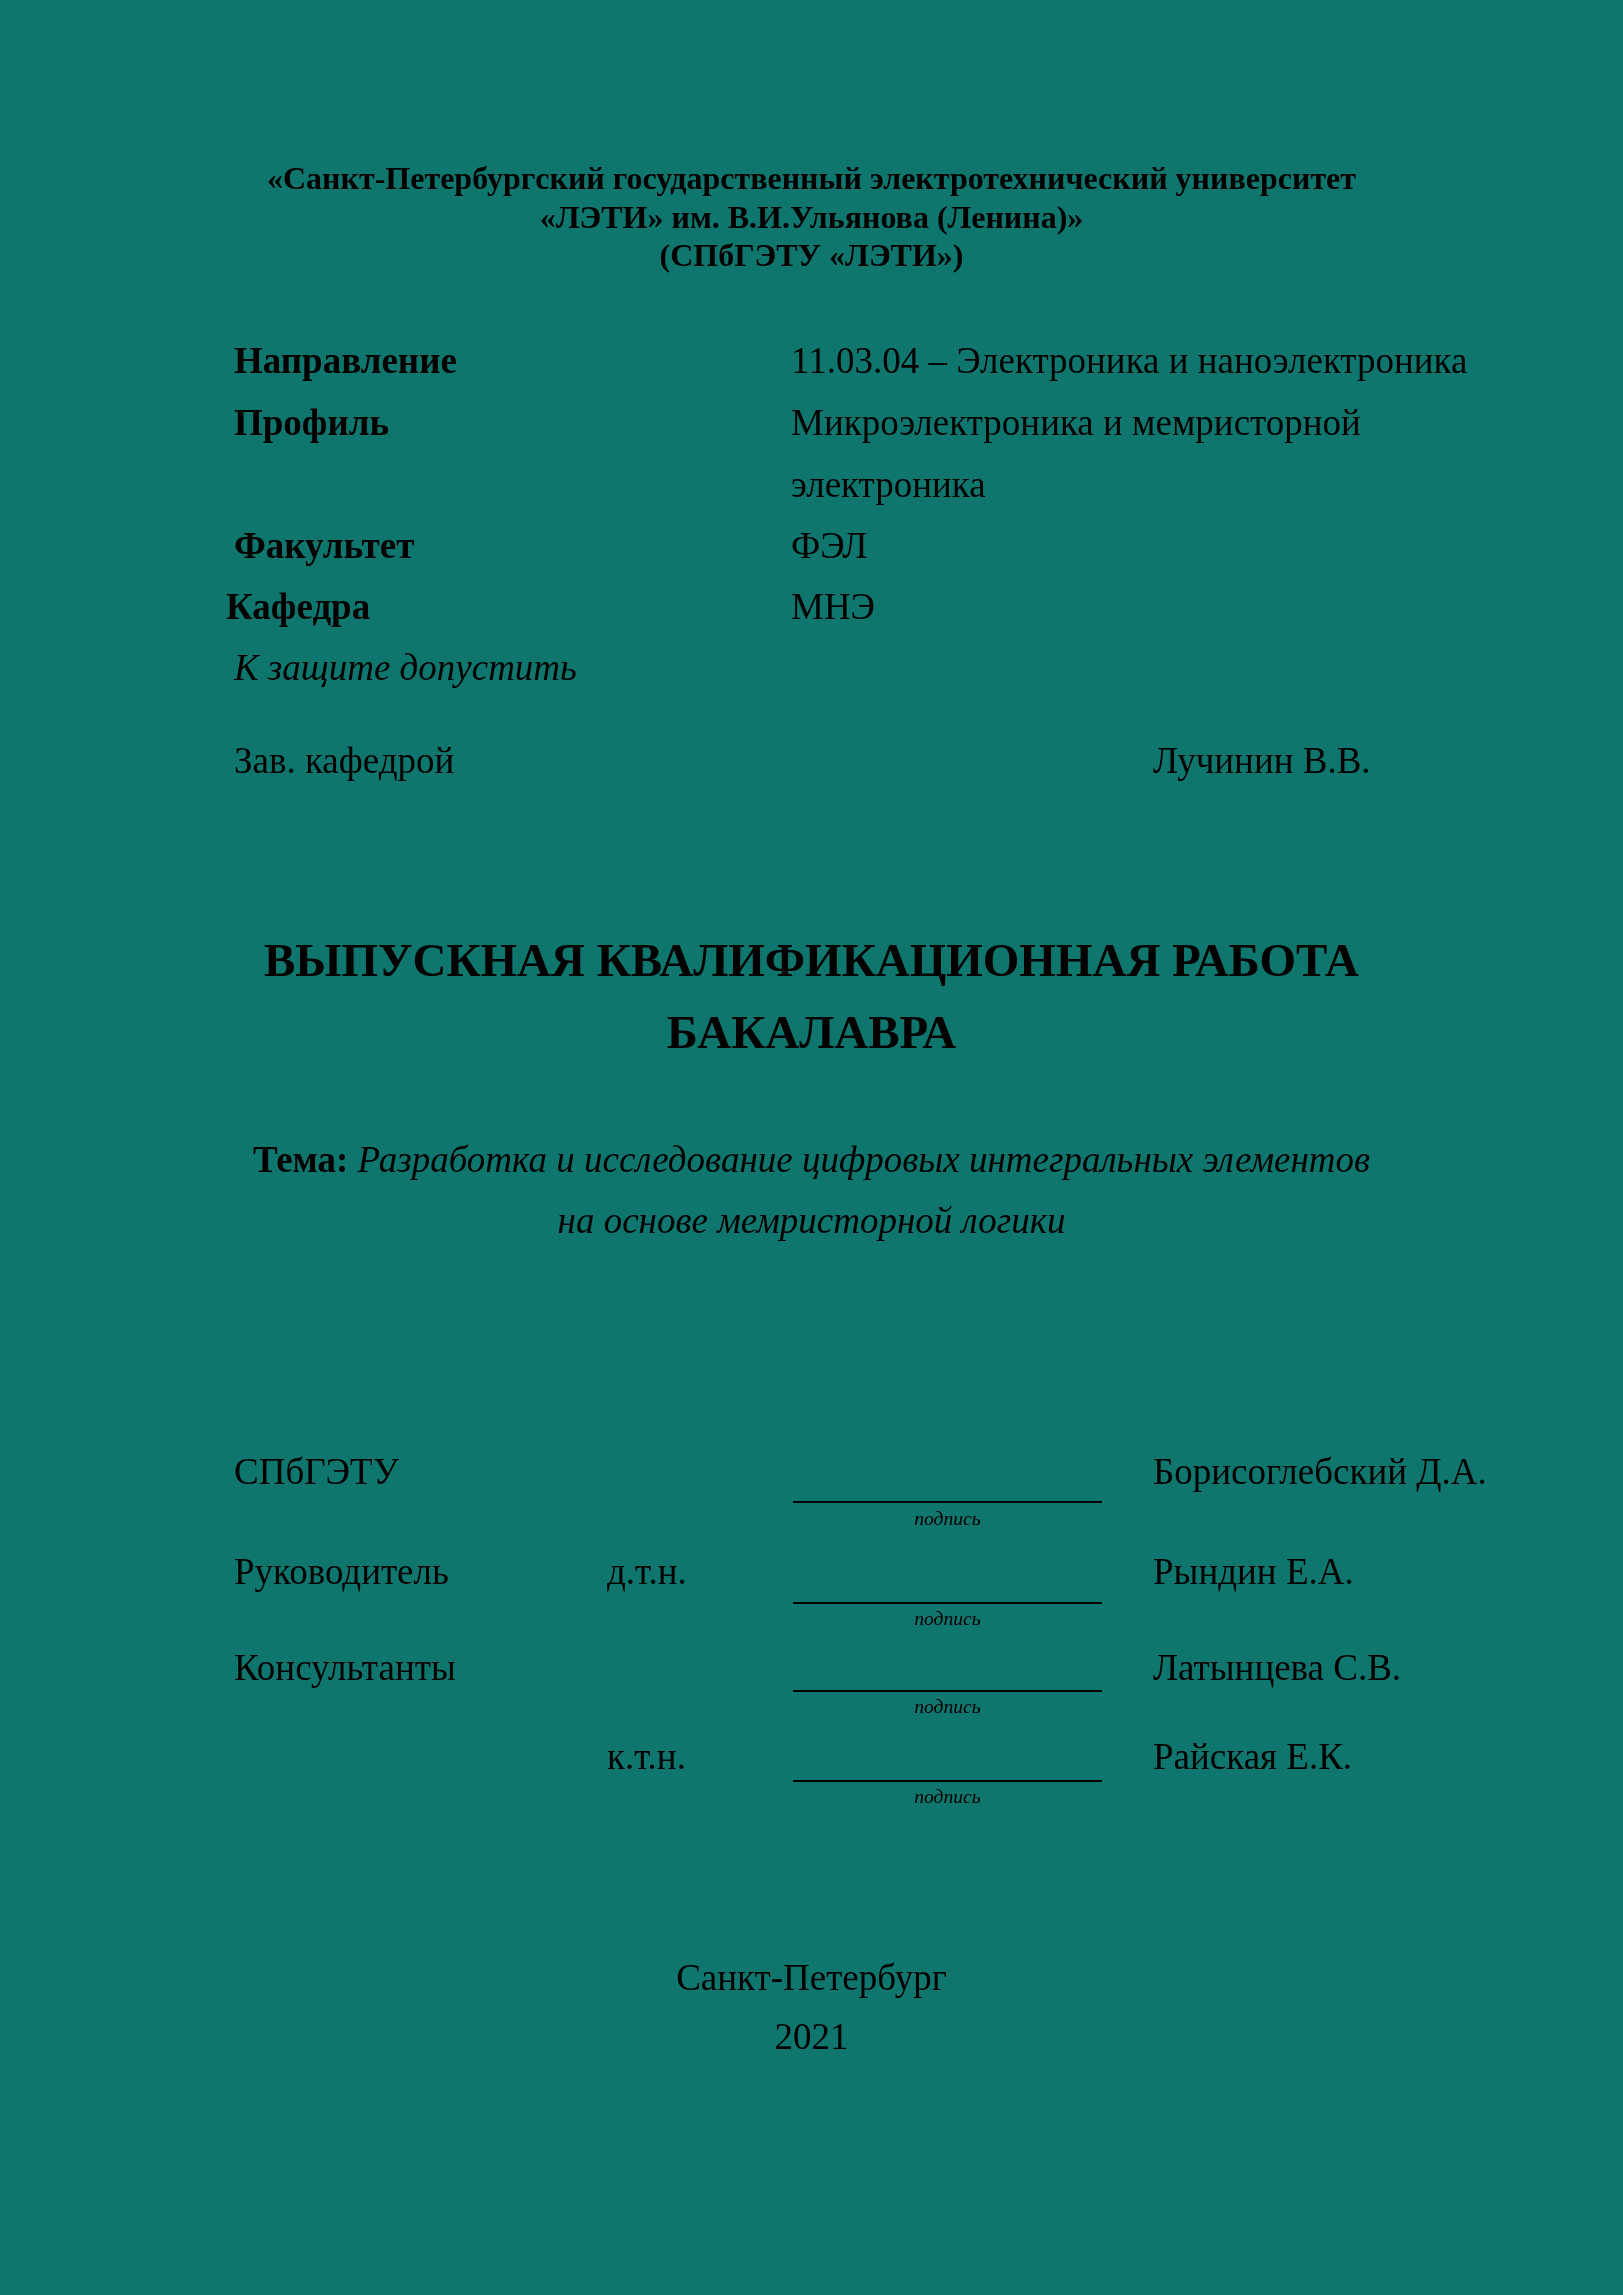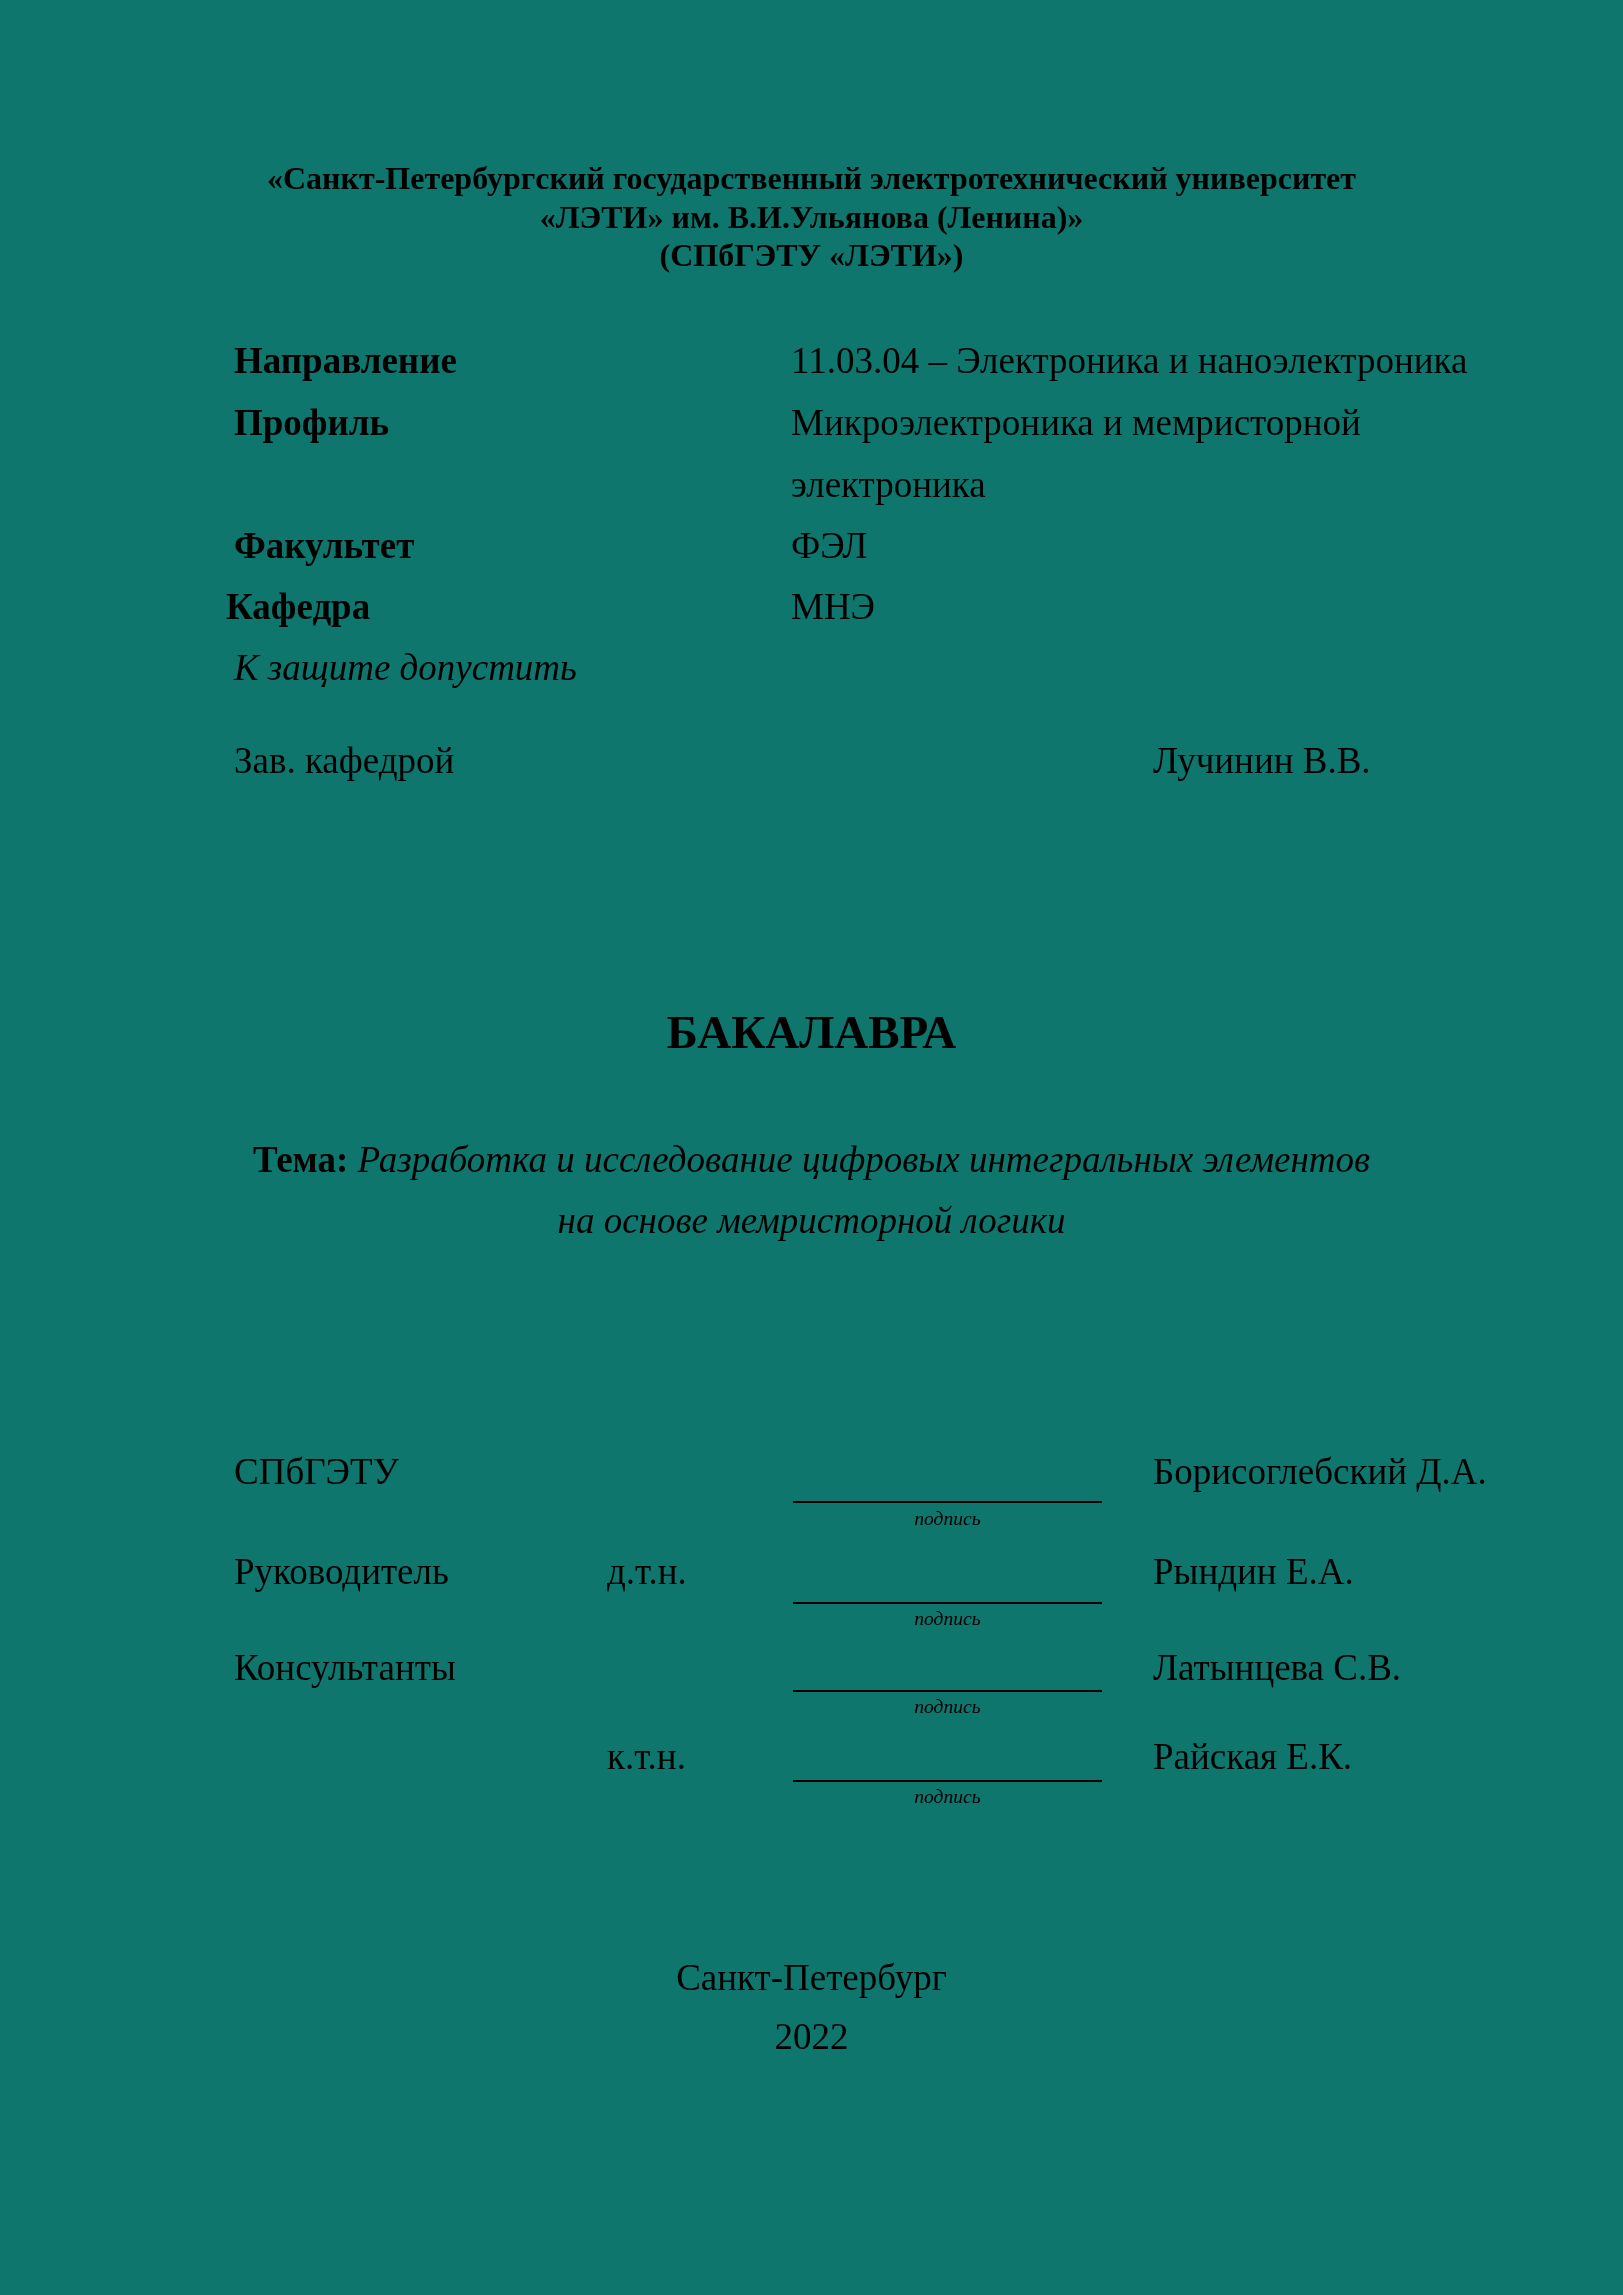--- a/index.html
+++ b/index.html
@@ -36,20 +36,21 @@
   <div class="ln body" style="left:791px; top:527px">ФЭЛ</div>
 
   <div class="ln body b" style="left:226px; top:588px">Кафедра</div>
   <div class="ln body" style="left:791px; top:588px">МНЭ</div>
 
   <div class="ln body i" style="left:234px; top:649px">К защите допустить</div>
 
   <div class="ln body" style="left:234px; top:742px">Зав. кафедрой</div>
   <div class="ln body" style="left:1153px; top:742px">Лучинин В.В.</div>
 
+  <div class="ln center title" style="top:937px">ВЫПУСКНАЯ КВАЛИФИКАЦИОННАЯ РАБОТА</div>
   <div class="ln center title" style="top:1009px">БАКАЛАВРА</div>
 
   <div class="ln center body" style="top:1141px">
     <span class="b">Тема:</span>
     <span class="i">Разработка и исследование цифровых интегральных элементов</span>
   </div>
   <div class="ln center body i" style="top:1202px">на основе мемристорной логики</div>
 
   <div class="ln body" style="left:234px; top:1453px">СПбГЭТУ</div>
   <div class="ln body" style="left:1153px; top:1453px">Борисоглебский Д.А.</div>
@@ -66,16 +67,16 @@
   <div class="ln body" style="left:1153px; top:1649px">Латынцева С.В.</div>
   <div class="sigline" style="top:1690px"></div>
   <div class="sigcap" style="top:1697px">подпись</div>
 
   <div class="ln body" style="left:607px; top:1738px">к.т.н.</div>
   <div class="ln body" style="left:1153px; top:1738px">Райская Е.К.</div>
   <div class="sigline" style="top:1780px"></div>
   <div class="sigcap" style="top:1787px">подпись</div>
 
   <div class="ln center body" style="top:1959px">Санкт-Петербург</div>
-  <div class="ln center body" style="top:2018px">2022</div>
+  <div class="ln center body" style="top:2018px">2021</div>
 
 </div>
 
 
 </body></html>

